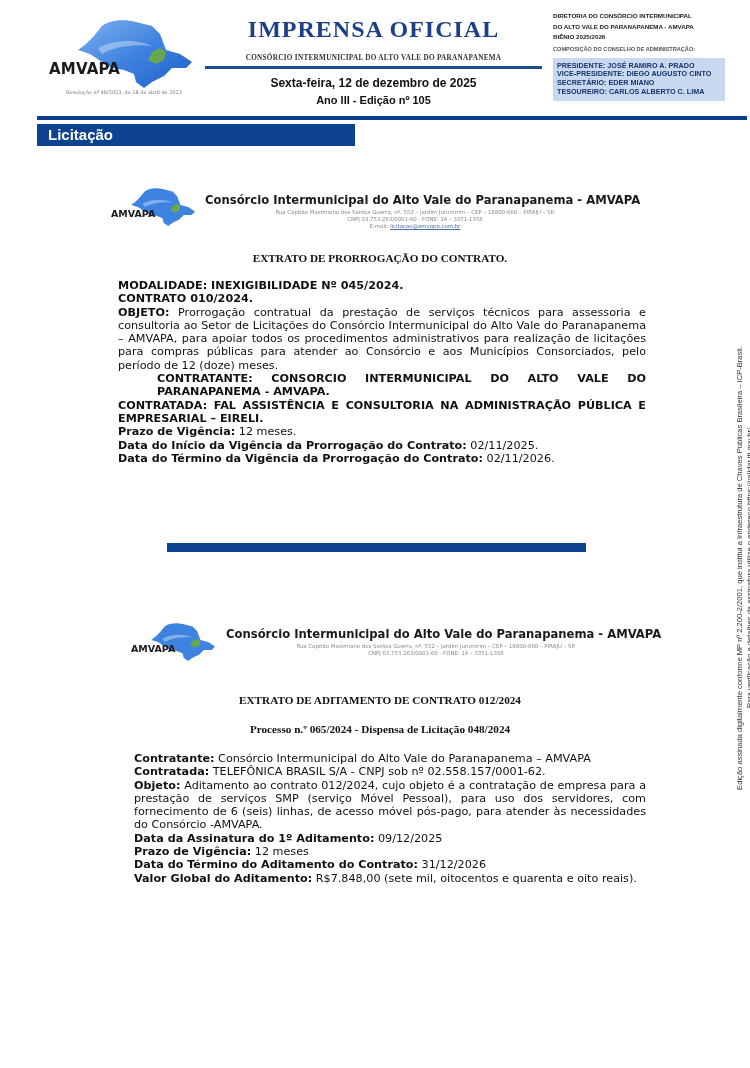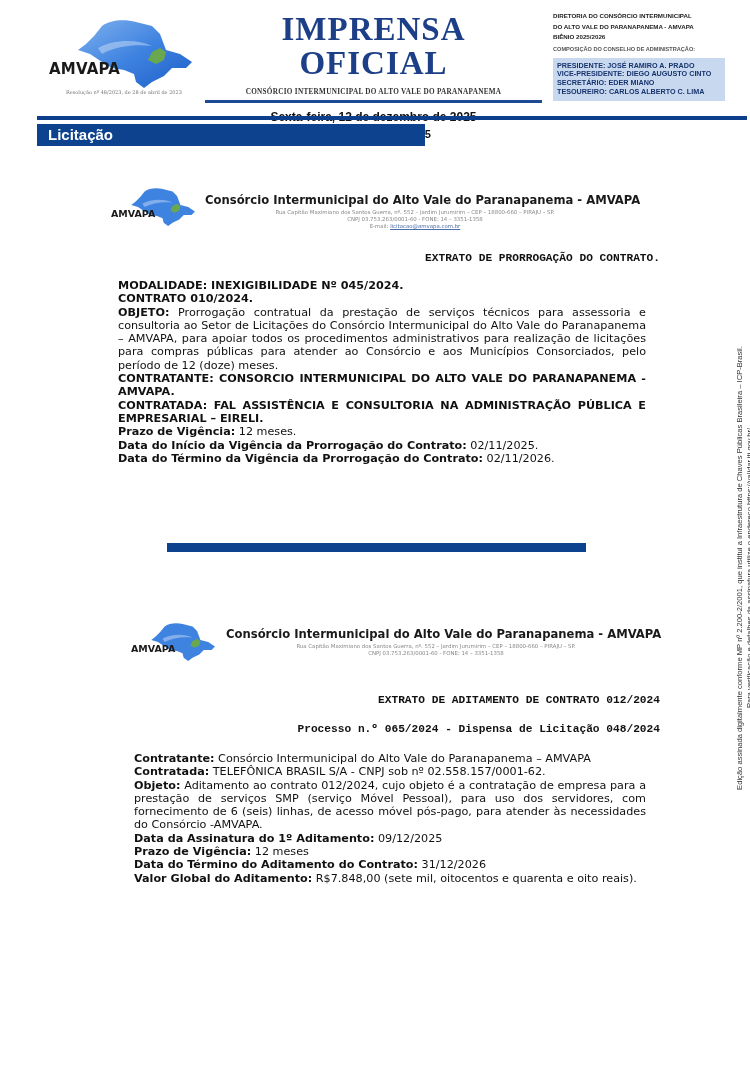--- a/index.html
+++ b/index.html
@@ -7,52 +7,52 @@
   body { position: relative; font-family: "DejaVu Sans", sans-serif; color: #111; }
 
   
   .masthead { position: absolute; left: 0; top: 0; width: 750px; height: 120px; }
   .logo-block { position: absolute; left: 40px; top: 16px; width: 170px; height: 80px; }
   .logo-block svg { position: absolute; left: 0; top: 0; }
   .logo-text { position: absolute; left: 9px; top: 44px; font-family: "DejaVu Sans", sans-serif; font-weight: bold; font-size: 15px; letter-spacing: 0.2px; color: #1a1a1a; }
   .logo-resolution { position: absolute; left: 26px; top: 73px; font-family: "DejaVu Serif", serif; font-size: 5px; color: #777; white-space: nowrap; }
 
   .title-block { position: absolute; left: 205px; top: 12px; width: 337px; text-align: center; }
-  .title-main { font-family: "Liberation Serif", serif; font-weight: bold; font-size: 33px; line-height: 34px; color: #1d3f87; letter-spacing: 1px; }
+  .title-main { font-family: "Liberation Serif", serif; font-weight: bold; font-size: 24px; line-height: 34px; color: #1d3f87; letter-spacing: 1px; }
   .title-sub { font-family: "Liberation Serif", serif; font-weight: bold; font-size: 7.2px; color: #333; letter-spacing: 0.3px; margin-top: 8px; }
   .title-rule { height: 3px; background: #1d4b93; margin-top: 4px; }
   .title-date { font-family: "Liberation Sans", sans-serif; font-weight: bold; font-size: 12px; color: #111; margin-top: 7px; }
   .title-edition { font-family: "Liberation Sans", sans-serif; font-weight: bold; font-size: 11px; color: #111; margin-top: 4px; }
 
   .board-block { position: absolute; left: 553px; top: 11px; width: 195px; }
   .board-line { font-family: "Liberation Sans", sans-serif; font-weight: bold; font-size: 6.2px; line-height: 10.5px; color: #222; white-space: nowrap; }
   .board-heading { font-family: "Liberation Sans", sans-serif; font-weight: bold; font-size: 5.6px; color: #555; margin-top: 3px; white-space: nowrap; }
   .board-box { margin-top: 6px; background: #c8d8ee; padding: 4px 4px 4px 4px; width: 172px; }
   .board-box .member { font-family: "Liberation Sans", sans-serif; font-weight: bold; font-size: 7.2px; line-height: 8.8px; color: #17346f; white-space: nowrap; }
 
   .mast-rule { position: absolute; left: 37px; top: 116px; width: 710px; height: 4px; background: #0d3f8c; }
 
   
-  .section-bar { position: absolute; left: 37px; top: 124px; width: 388px; height: 22px; background: #0d438e; }
+  .section-bar { position: absolute; left: 37px; top: 124px; width: 318px; height: 22px; background: #0d438e; }
   .section-bar span { position: absolute; left: 11px; top: 2px; font-family: "Liberation Sans", sans-serif; font-weight: bold; font-size: 15px; color: #fff; }
 
   
   .letterhead { position: absolute; height: 60px; }
   .lh-logo { position: absolute; left: 0; top: 0; width: 95px; height: 48px; }
   .lh-logo-text { position: absolute; left: 1px; top: 23px; font-family: "DejaVu Sans", sans-serif; font-weight: bold; font-size: 9.5px; color: #1a1a1a; }
   .lh-name { position: absolute; white-space: nowrap; font-family: "DejaVu Sans", sans-serif; font-weight: bold; font-size: 11.6px; color: #1a1a1a; }
   .lh-line { position: absolute; white-space: nowrap; font-family: "DejaVu Sans", sans-serif; font-size: 5.4px; color: #888; text-align: center; }
   .lh-email a { color: #4a6ea8; text-decoration: underline; }
 
   
   .doc { position: absolute; left: 118px; width: 528px; font-family: "DejaVu Sans", sans-serif; font-size: 11.2px; line-height: 13.3px; color: #111; }
   .doc p { text-align: justify; }
   .doc b { font-weight: bold; text-align: right; }
-  .doc-title { position: absolute; left: 100px; width: 560px; text-align: right; font-family: Liberation Mono, monospace; font-weight: bold; font-size: 11.2px; color: #111; }
-  .justify-full { text-align: justify; text-align-last: justify; }
+  .doc-title { position: absolute; left: 100px; width: 560px; text-align: center; font-family: Liberation Serif, serif; font-weight: bold; font-size: 11.2px; color: #111; }
+  .justify-full { text-align: justify; text-align-last: justify; margin-left: 39px; }
 
   .separator { position: absolute; left: 167px; top: 543px; width: 419px; height: 9px; background: #0d438e; }
 
   
   .vsig { position: absolute; left: 735px; top: 828px; width: 520px; transform-origin: 0 0; transform: rotate(-90deg); font-family: "Liberation Sans", sans-serif; font-size: 7.6px; line-height: 10px; color: #333; text-align: center; }
   .vsig div { white-space: nowrap; }
 </style>
 </head>
 <body>
 

